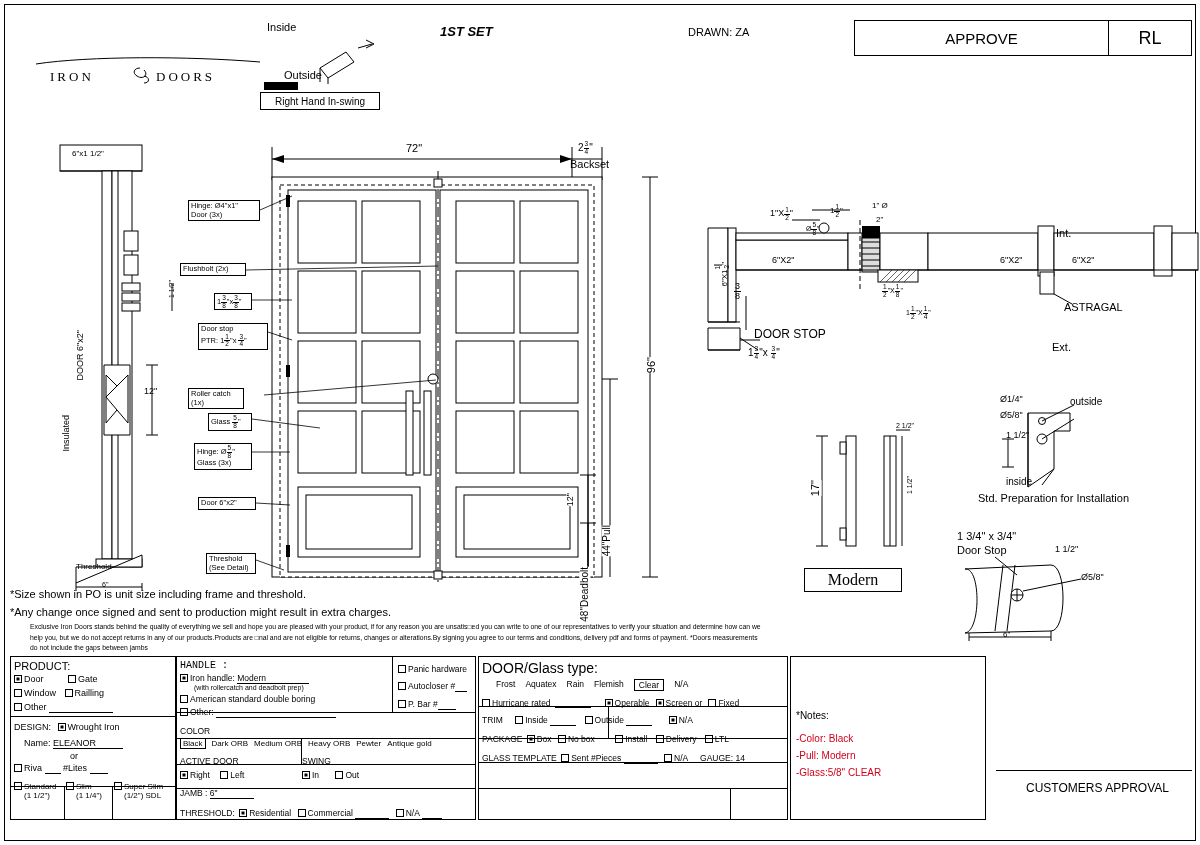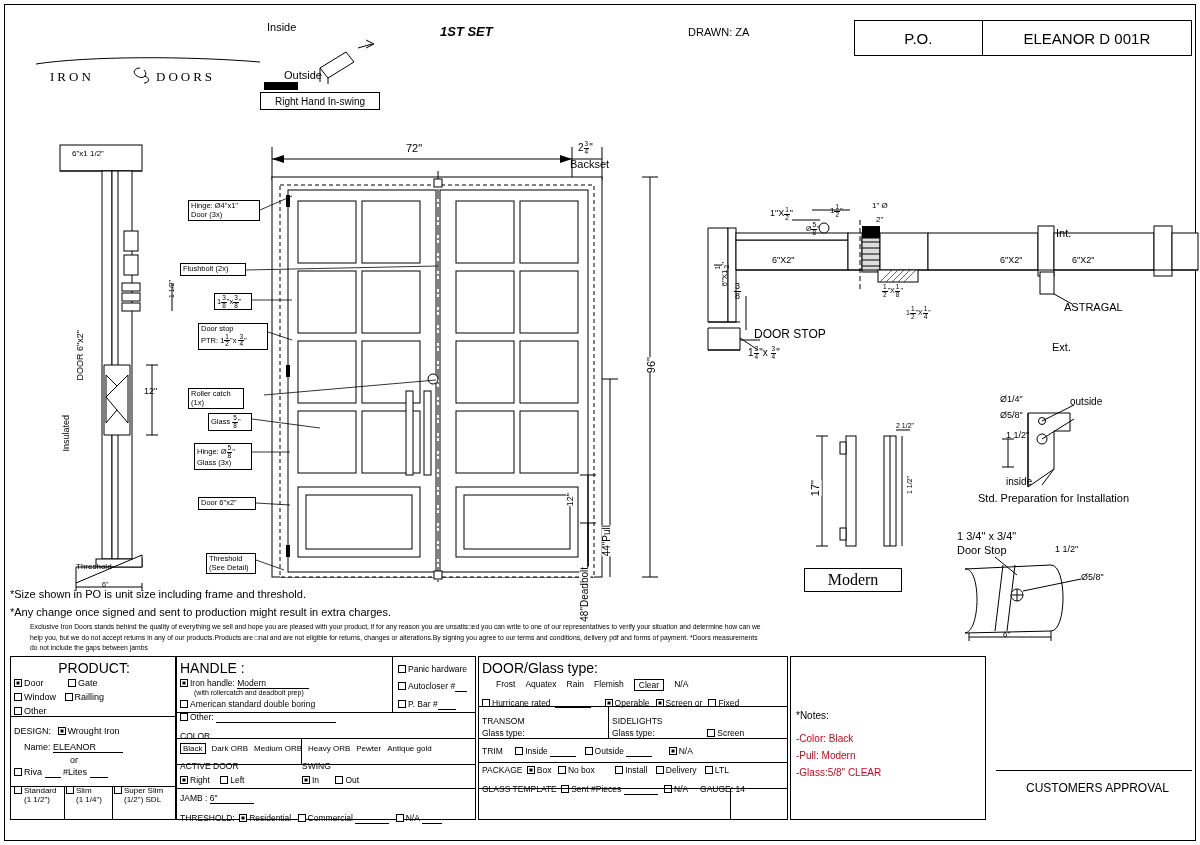--- a/index.html
+++ b/index.html
@@ -57,23 +57,23 @@
 </div>
 <div class="bx center" style="left:260px;top:92px;width:120px;height:18px;font-size:10px;line-height:17px;">
   <span>Right Hand In-swing</span>
 </div>
 
 <div class="t t13" style="left:440px;top:25px;font-weight:bold;font-style:italic;">1ST SET</div>
 <div class="t t11" style="left:688px;top:27px;">DRAWN: ZA</div>
 
 <table class="po" style="left:854px;top:20px;width:338px;">
   <tbody>
-      <tr>
-    <td style="width:128px;height:34px;">P.O.</td>
-    <td style="width:210px;">ELEANOR D 001R</td>
+  <tr>
+    <td style="height:34px;">APPROVE</td>
+    <td style="font-size:18px;">RL</td>
   </tr>
 </tbody>
   </table>
 
 <div class="abs" style="left:40px;top:135px;width:160px;height:440px;">
   <svg width="170" height="450">
 
     <rect x="20" y="10" width="82" height="26" fill="#fff" stroke="#000"></rect>
     <line x1="20" y1="36" x2="102" y2="36" stroke="#000"></line>
 
@@ -356,21 +356,21 @@
   <div class="t t9" style="left:126px;top:38px;">Ø5/8"</div>
   <div class="t t8" style="left:48px;top:96px;">6"</div>
 </div>
 
 <div class="t t11" style="left:10px;top:589px;">*Size shown in PO is unit size including frame and threshold.</div>
 <div class="t t11" style="left:10px;top:607px;">*Any change once signed and sent to production might result in extra charges.</div>
 <div class="abs" style="left:30px;top:622px;width:736px;font-size:6.8px;line-height:1.55;text-align:left;">Exclusive Iron Doors stands behind the quality of everything we sell and hope you are pleased with your product, if for any reason you are unsatis□ed you can write to one of our representatives to verify your situation and determine how can we help you, but we do not accept returns in any of our products.Products are □nal and are not eligible for returns, changes or alterations.By signing you agree to our terms and conditions, delivery pdf and forms of payment. *Doors measurements do not include the gaps between jambs</div>
 
 <div class="bx" style="left:10px;top:656px;width:166px;width:166px;height:164px;"></div>
 <div class="abs" style="left:14px;top:660px;width:160px;font-size:9px;">
-  <div style="font-size:14px;text-align:center;">PRODUCT:</div>
+  <div style="font-size:11px;">PRODUCT:</div>
   <div style="margin-top:2px;">
     <span><span class="cb on"></span><span>Door</span></span>
     <span style="margin-left:22px;"><span class="cb"></span><span>Gate</span></span>
   </div>
   <div style="margin-top:4px;">
     <span><span class="cb"></span><span>Window</span></span>
     <span style="margin-left:6px;"><span class="cb"></span><span>Railling</span></span>
   </div>
   <div style="margin-top:4px;">
     <span><span class="cb"></span><span>Other</span></span>
@@ -397,21 +397,21 @@
     <span style="width:60px;"><span class="cb"></span><span>Super Slim</span><br><span style="margin-left:10px;">(1/2") SDL</span></span>
   </div>
 </div>
 <div class="ln" style="left:11px;top:716px;width:164px;height:1px;"></div>
 <div class="ln" style="left:11px;top:786px;width:164px;height:1px;"></div>
 <div class="ln" style="left:64px;top:787px;width:1px;height:33px;"></div>
 <div class="ln" style="left:112px;top:787px;width:1px;height:33px;"></div>
 
 <div class="bx" style="left:176px;top:656px;width:300px;height:164px;"></div>
 <div class="abs" style="left:180px;top:660px;width:294px;font-size:8.5px;">
-  <div style="font-size:14px;">HANDLE :</div>
+  <div style="font-size:10px;font-family:Liberation Mono, monospace;">HANDLE :</div>
   <div style="margin-top:2px;">
     <span><span class="cb on"></span><span>Iron handle:</span></span>
     <span class="ul" style="min-width:72px;"><span>Modern</span></span>
   </div>
   <div style="margin-left:14px;font-size:7px;">(with rollercatch and deadbolt prep)</div>
   <div style="margin-top:3px;">
     <span><span class="cb"></span><span>American standard double boring</span></span>
   </div>
   <div style="margin-top:3px;">
     <span><span class="cb"></span><span>Other:</span></span>
@@ -479,34 +479,20 @@
     <span style="border:1px solid #000;padding:0 4px;">Clear</span>
     <span>N/A</span>
   </div>
   <div style="margin-top:6px;display:flex;align-items:center;">
     <span><span class="cb"></span><span>Hurricane rated</span></span>
     <span class="ul" style="min-width:36px;margin-left:4px;">&nbsp;</span>
     <span style="margin-left:14px;"><span class="cb on"></span><span>Operable</span></span>
     <span style="margin-left:6px;"><span class="cb on"></span><span>Screen or</span></span>
     <span style="margin-left:6px;"><span class="cb"></span><span>Fixed</span></span>
   </div>
-  <div style="margin-top:8px;display:flex;">
-    <div style="width:130px;">
-      <div>TRANSOM</div>
-      <div style="margin-top:2px;"><span>Glass type:</span><span class="ul" style="min-width:58px;">&nbsp;</span></div>
-    </div>
-    <div style="width:170px;">
-      <div>SIDELIGHTS</div>
-      <div style="margin-top:2px;">
-        <span>Glass type:</span>
-        <span class="ul" style="min-width:42px;">&nbsp;</span>
-        <span style="margin-left:6px;"><span class="cb"></span><span>Screen</span></span>
-      </div>
-    </div>
-  </div>
   <div style="margin-top:7px;">
     <span>TRIM</span>
     <span style="margin-left:10px;"><span class="cb"></span><span>Inside</span></span>
     <span class="ul" style="min-width:26px;">&nbsp;</span>
     <span style="margin-left:6px;"><span class="cb"></span><span>Outside</span></span>
     <span class="ul" style="min-width:26px;">&nbsp;</span>
     <span style="margin-left:14px;"><span class="cb on"></span><span>N/A</span></span>
   </div>
   <div style="margin-top:8px;">
     <span>PACKAGE</span>

